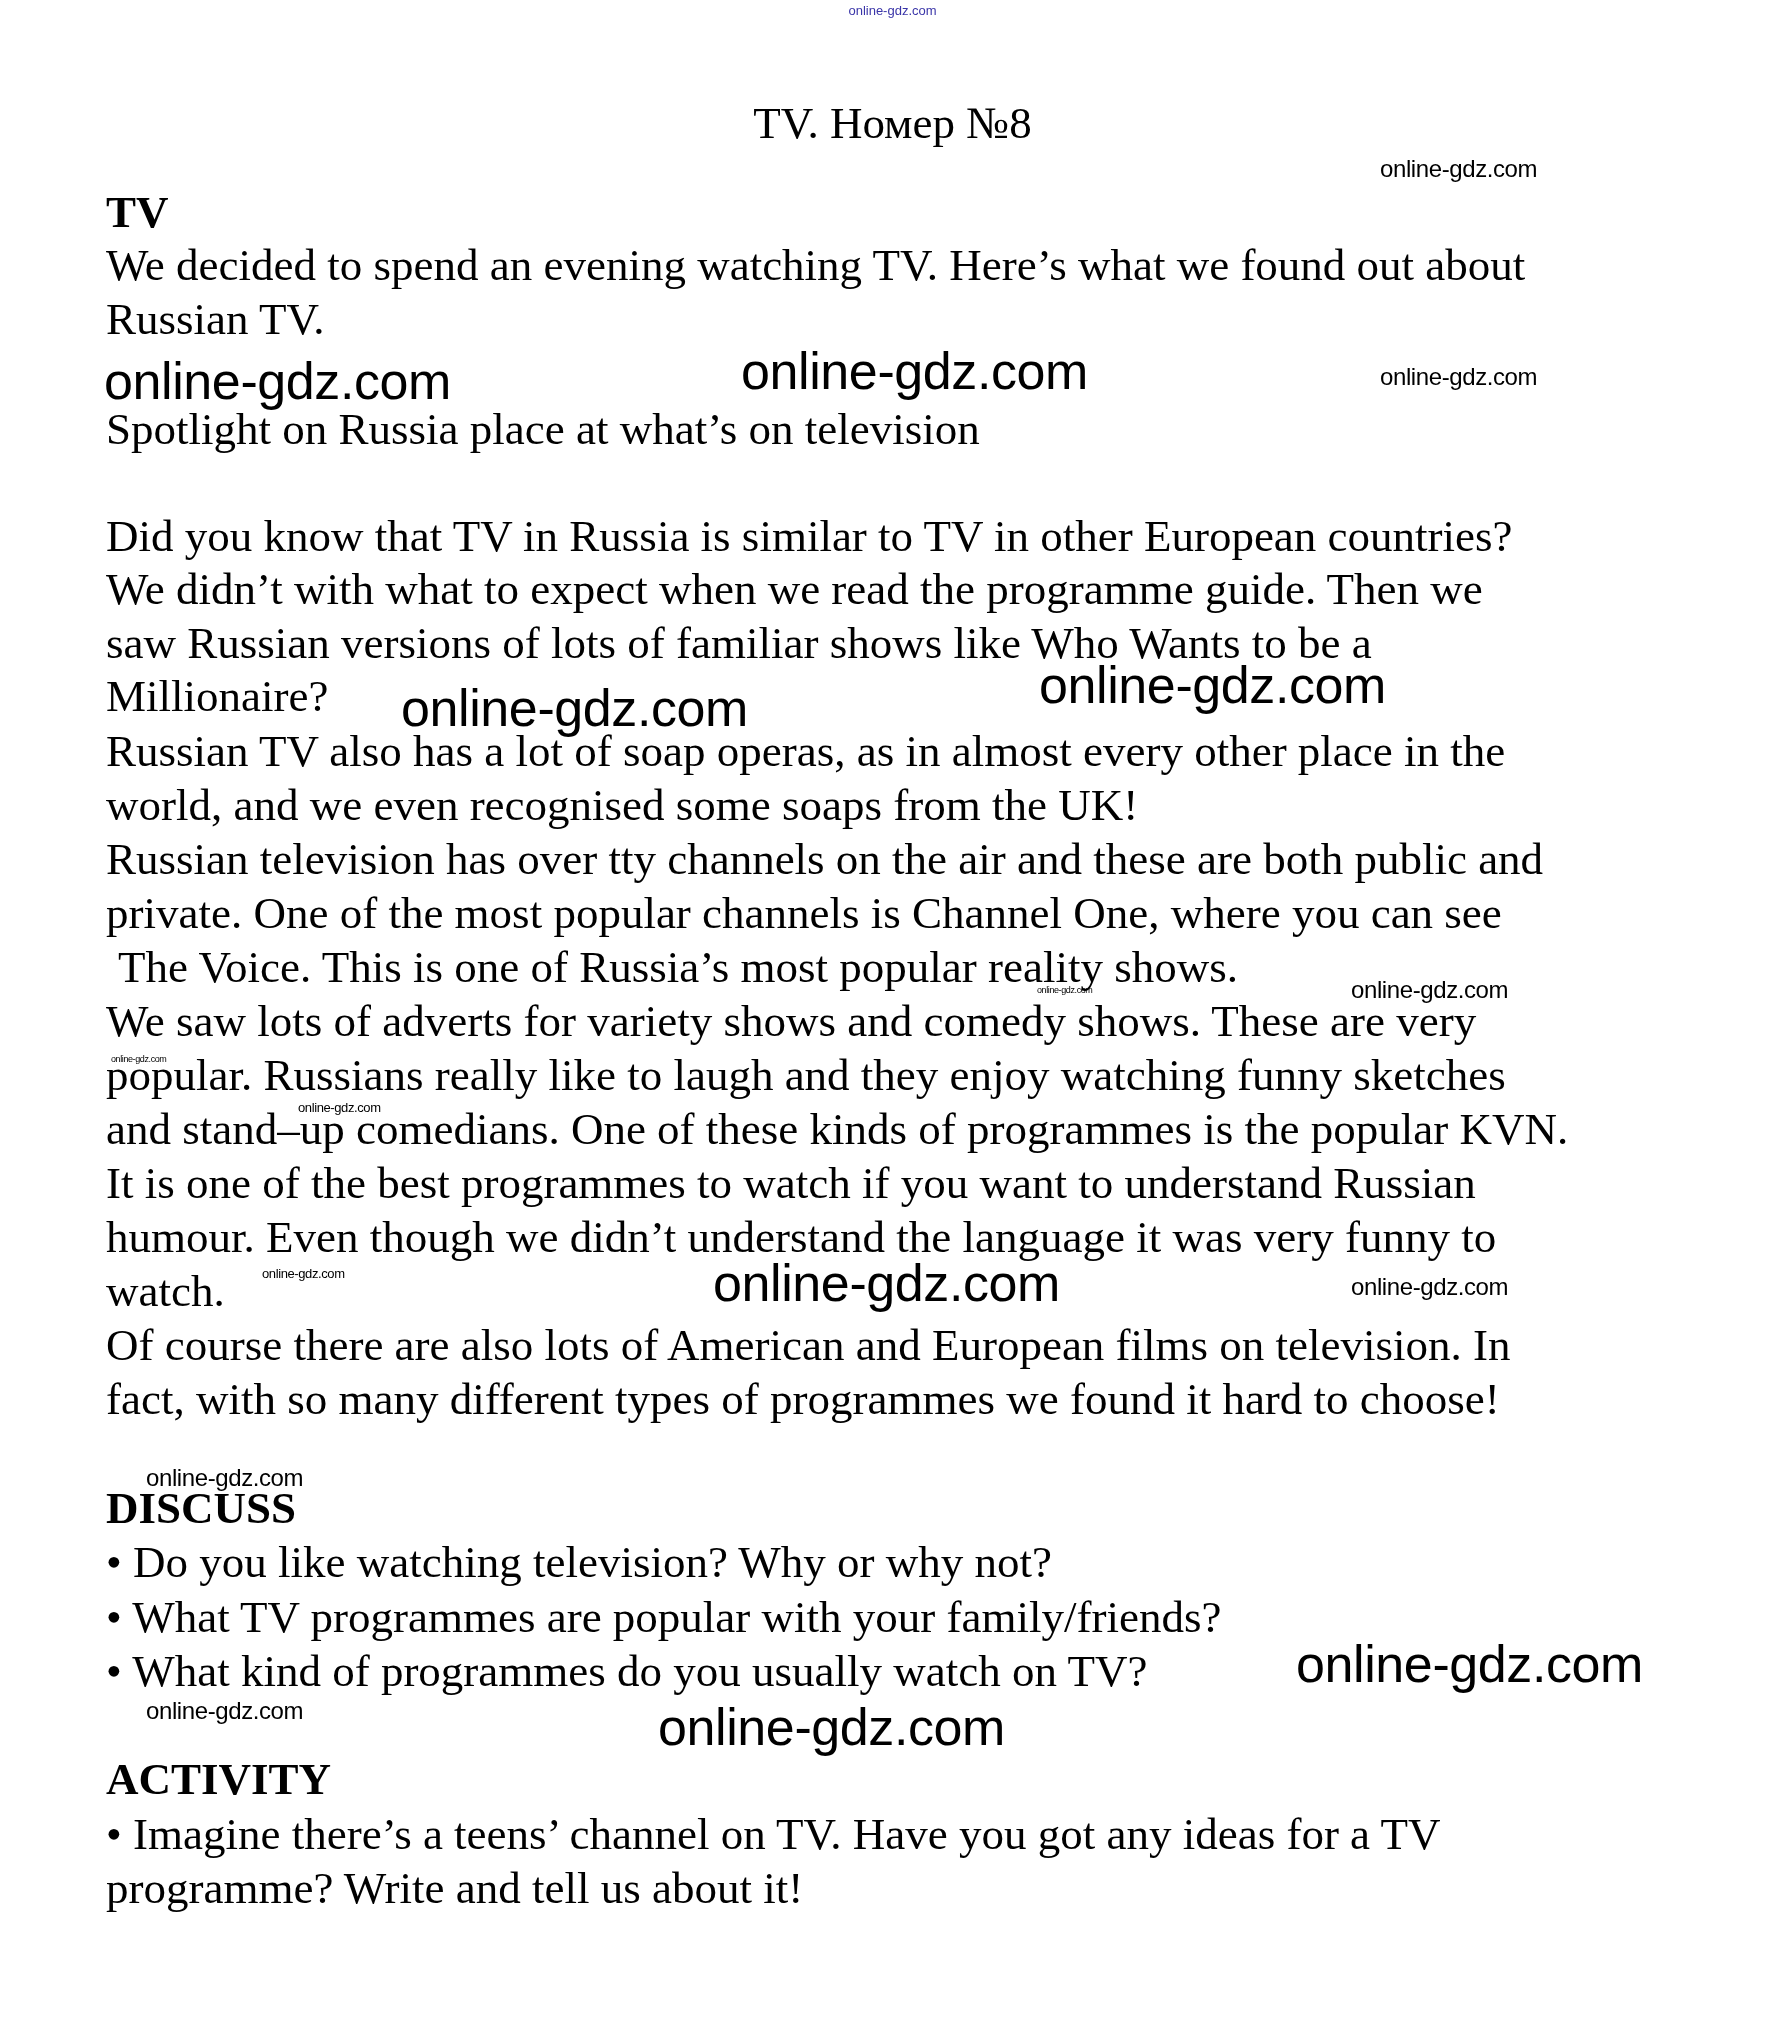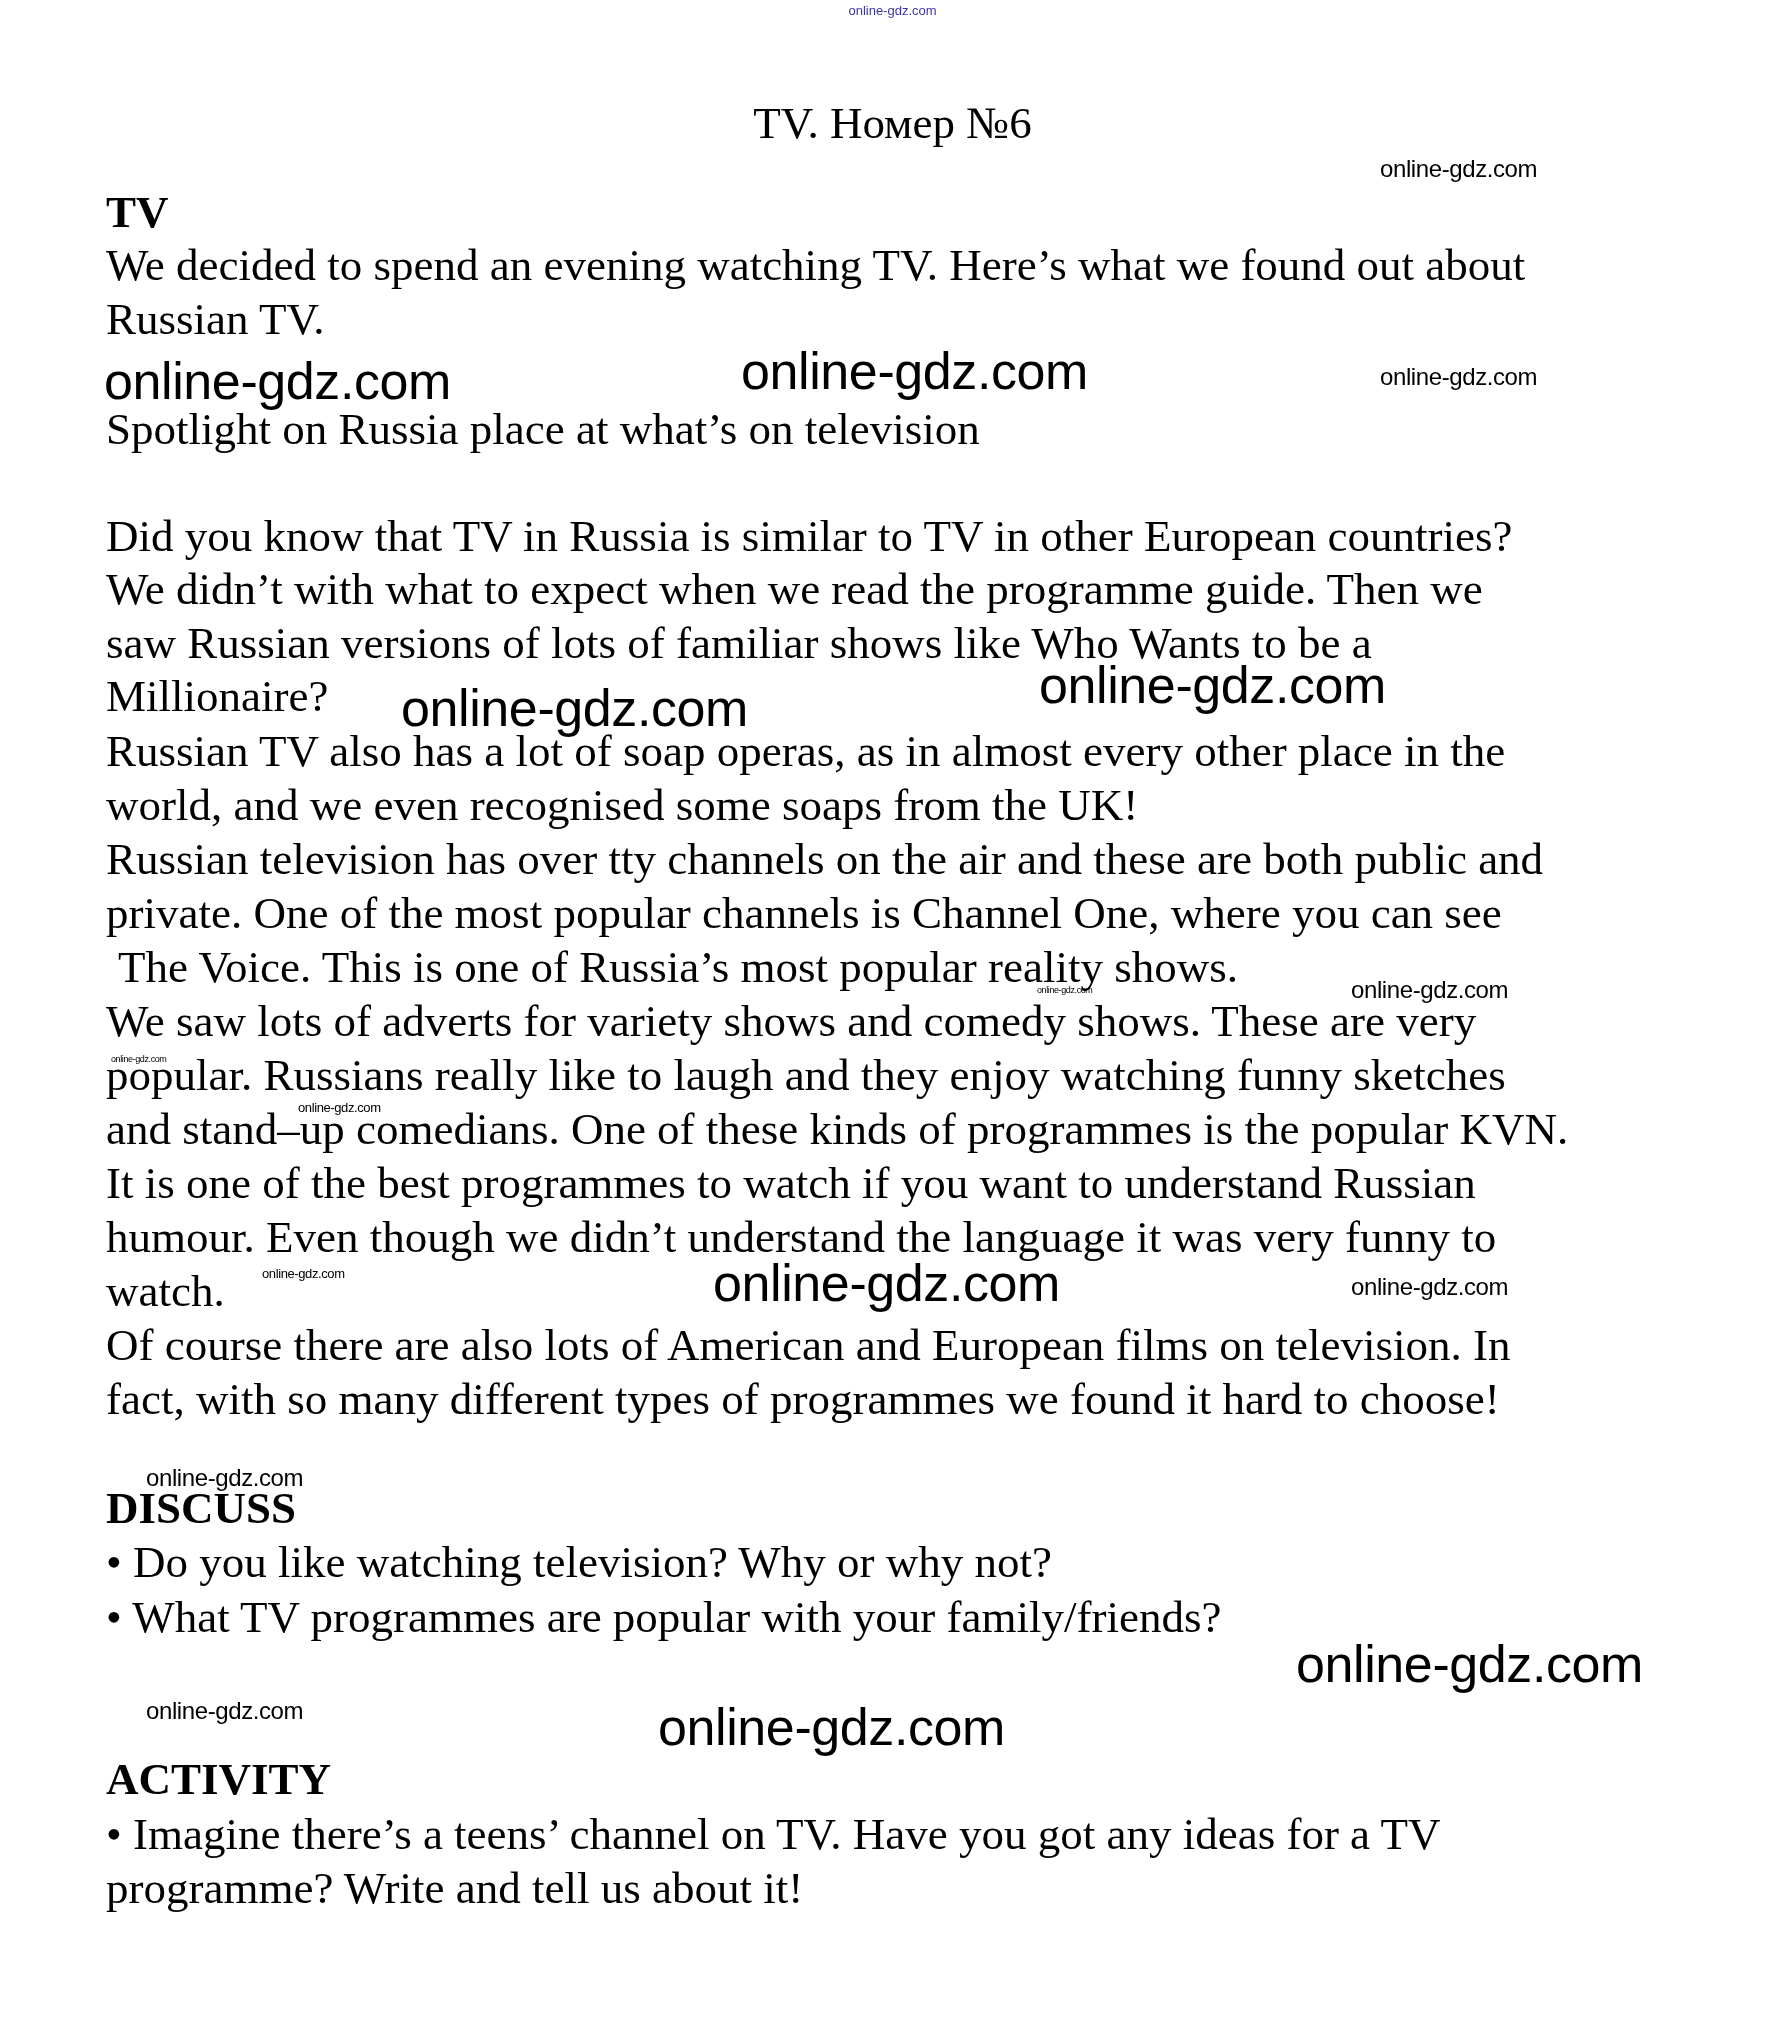--- a/index.html
+++ b/index.html
@@ -34,21 +34,21 @@
   .wm-s  { font-size: 13px; line-height: 14.6px; }
   .wm-xs { font-size: 9px; line-height: 9.7px; }
 </style>
 </head>
 <body>
 
 <div class="page">
 
   <div class="top-mark">online-gdz.com</div>
 
-  <div class="title">TV. Номер №6</div>
+  <div class="title">TV. Номер №8</div>
 
   <div class="line heading" style="top:185px;">TV</div>
 
   <div class="line" style="top:238px;">We decided to spend an evening watching TV. Here’s what we found out about</div>
   <div class="line" style="top:292px;">Russian TV.</div>
 
   <div class="line" style="top:402px;">
     <span class="bold">Spotlight on Russia</span><span> place at what’s on television</span>
   </div>
 
@@ -66,20 +66,21 @@
   <div class="line" style="top:1102px;">and stand–up comedians. One of these kinds of programmes is the popular KVN.</div>
   <div class="line" style="top:1156px;">It is one of the best programmes to watch if you want to understand Russian</div>
   <div class="line" style="top:1210px;">humour. Even though we didn’t understand the language it was very funny to</div>
   <div class="line" style="top:1264px;">watch.</div>
   <div class="line" style="top:1372px;">fact, with so many different types of programmes we found it hard to choose!</div>
   <div class="line" style="top:1318px;">Of course there are also lots of American and European films on television. In</div>
 
   <div class="line heading" style="top:1481px;">DISCUSS</div>
   <div class="line" style="top:1535px;">• Do you like watching television? Why or why not?</div>
   <div class="line" style="top:1590px;">• What TV programmes are popular with your family/friends?</div>
+  <div class="line" style="top:1644px;">• What kind of programmes do you usually watch on TV?</div>
 
   <div class="line heading" style="top:1752px;">ACTIVITY</div>
   <div class="line" style="top:1807px;">• Imagine there’s a teens’ channel on TV. Have you got any ideas for a TV</div>
   <div class="line" style="top:1861px;">programme? Write and tell us about it!</div>
 
   <div class="wm wm-m" style="left:1380px; top:154px;">online-gdz.com</div>
   <div class="wm wm-xl" style="left:104px;  top:352px;">online-gdz.com</div>
   <div class="wm wm-xl" style="left:741px;  top:342px;">online-gdz.com</div>
   <div class="wm wm-m" style="left:1380px; top:362px;">online-gdz.com</div>
   <div class="wm wm-xl" style="left:1039px; top:656px;">online-gdz.com</div>

